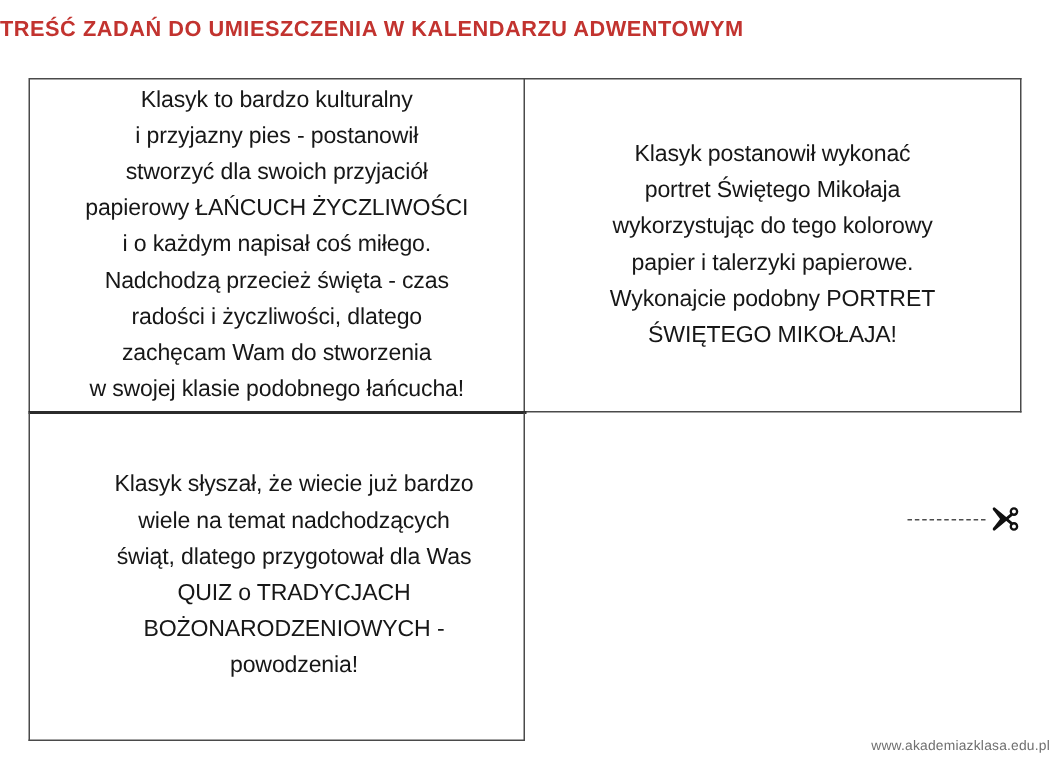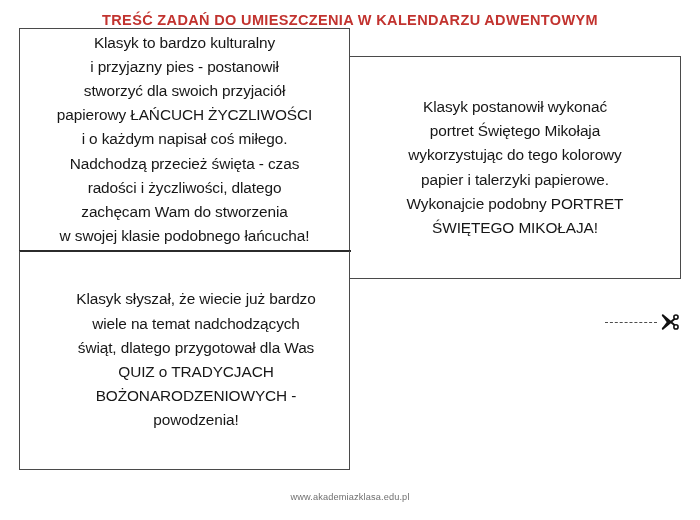--- a/index.html
+++ b/index.html
@@ -23,33 +23,33 @@
     height: 520px;
     box-sizing: border-box;
   }
 
   
   .page-title {
     position: absolute;
     left: 0;
     top: 12px;
     width: 700px;
-    text-align: center;
+    text-align: left;
     font-size: 14.5px;
     letter-spacing: 0.35px;
     font-weight: 700;
     color: #c2332f;
     white-space: nowrap;
   }
 
   
   .task-grid {
     position: absolute;
     left: 19px;
-    top: 28px;
+    top: 52px;
     width: 662px;
     height: 442px;
   }
 
   .cell {
     position: absolute;
     box-sizing: border-box;
     display: flex;
     align-items: center;
     justify-content: center;
@@ -77,21 +77,20 @@
   
   .cell-2 {
     left: 331px;
     top: 0;
     width: 331px;
     height: 223px;
     border-top: 1.4px solid #4a4a4a;
     border-right: 1.4px solid #4a4a4a;
     border-bottom: 1.4px solid #4a4a4a;
     border-left: 0;
-    margin-top: 28px;
   }
 
   
   .cell-3 {
     left: 0;
     top: 223px;
     width: 331px;
     height: 219px;
     border-left: 1.4px solid #4a4a4a;
     border-right: 1.4px solid #4a4a4a;
@@ -146,21 +145,21 @@
     height: 22px;
     display: block;
   }
 
   
   .footer-credit {
     position: absolute;
     left: 0;
     top: 492px;
     width: 700px;
-    text-align: center;
+    text-align: right;
     font-size: 9.2px;
     color: #6f6f6f;
     letter-spacing: 0.15px;
   }
 </style>
 </head>
 <body>
 
 <div class="page">
 

